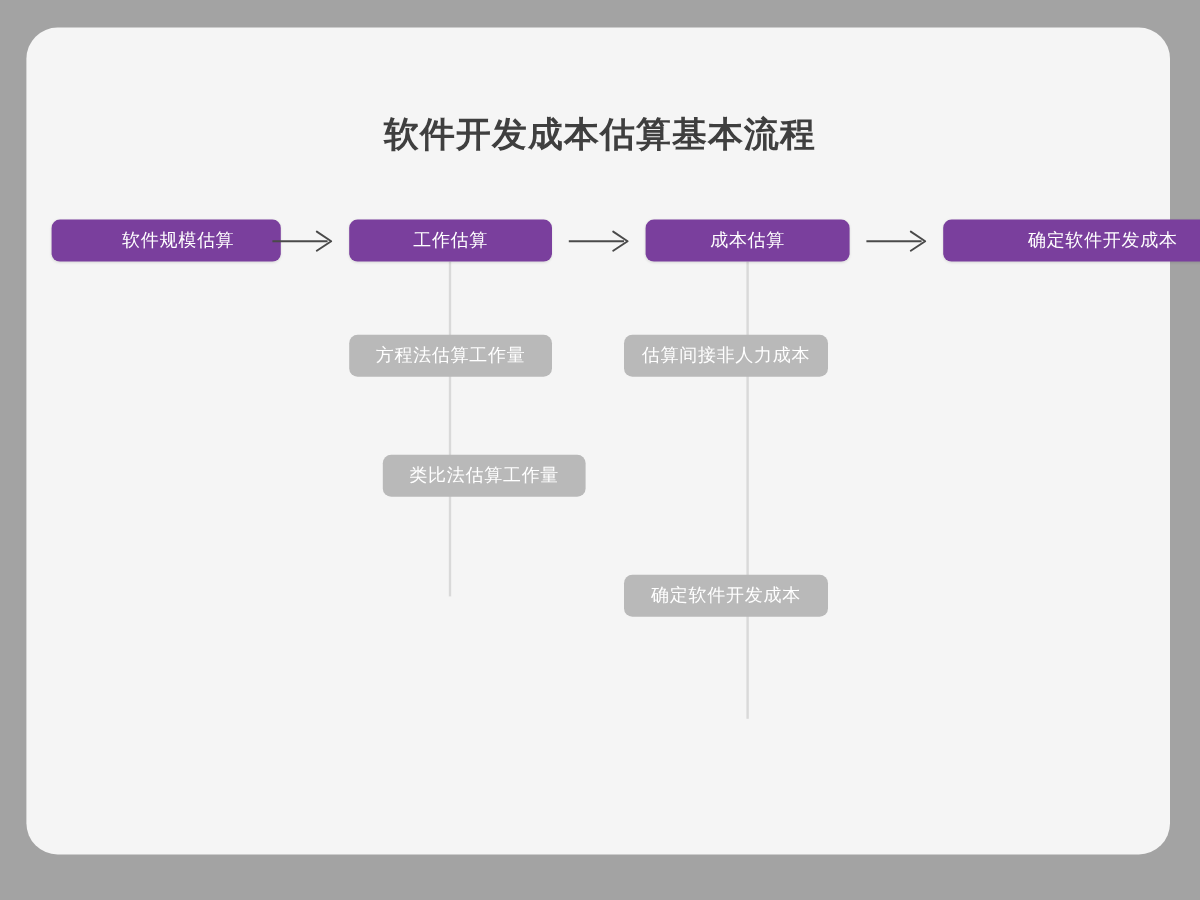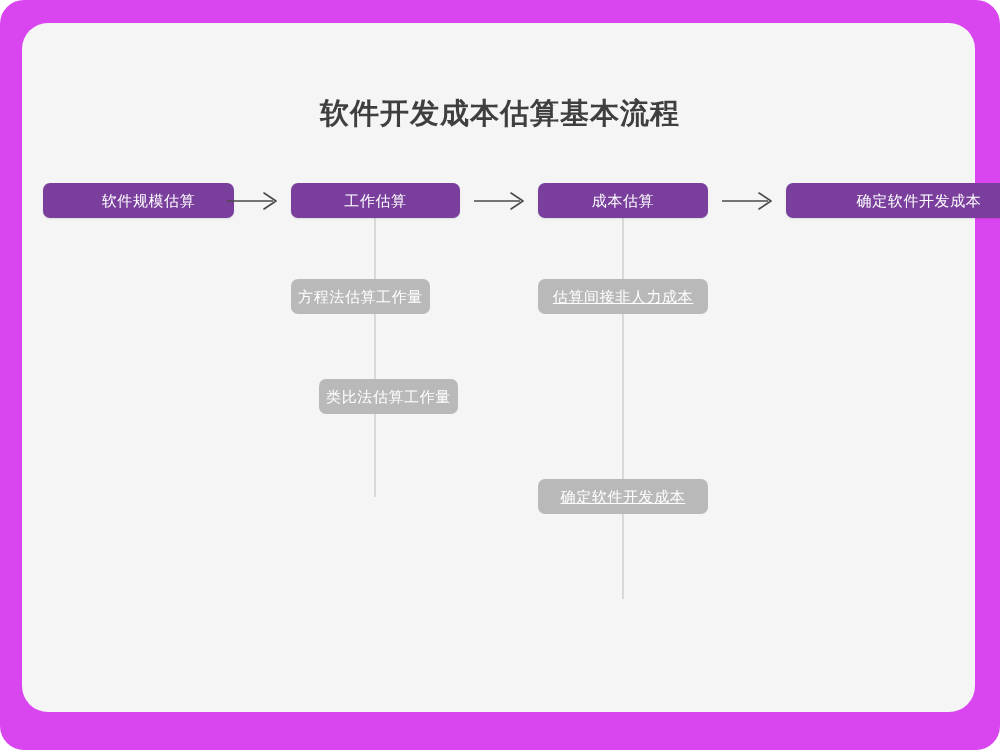--- a/index.html
+++ b/index.html
@@ -11,22 +11,21 @@
     width: 1000px;
     height: 750px;
     overflow: hidden;
     font-family: "Liberation Sans", "DejaVu Sans", sans-serif;
   }
 
   #canvas {
     position: relative;
     width: 1000px;
     height: 750px;
-    background: #d946ef;
-    border-radius: 24px;
+    background: #a3a3a3;
   }
 
   
   #card {
     position: absolute;
     left: 22px;
     top: 23px;
     width: 953px;
     height: 689px;
     background: #f5f5f5;
@@ -97,22 +96,22 @@
     background: #b9b9b9;
     border-radius: 7px;
     color: #ffffff;
     font-size: 15px;
     line-height: 35px;
     text-align: center;
     letter-spacing: 0.6px;
     white-space: nowrap;
     z-index: 2;
   }
-  .col1 { left: 291px; width: 139px; }
-  .col2 { left: 538px; width: 170px; text-decoration: underline; }
+  .col1 { left: 291px; width: 169px; }
+  .col2 { left: 520px; width: 170px; }
 
   .r0 { top: 279px; }
   .r1 { top: 379px; margin-left: 28px; }
   .r2 { top: 479px; }
   .r3 { top: 581px; }
 </style>
 </head>
 <body>
 
 <div id="canvas">

